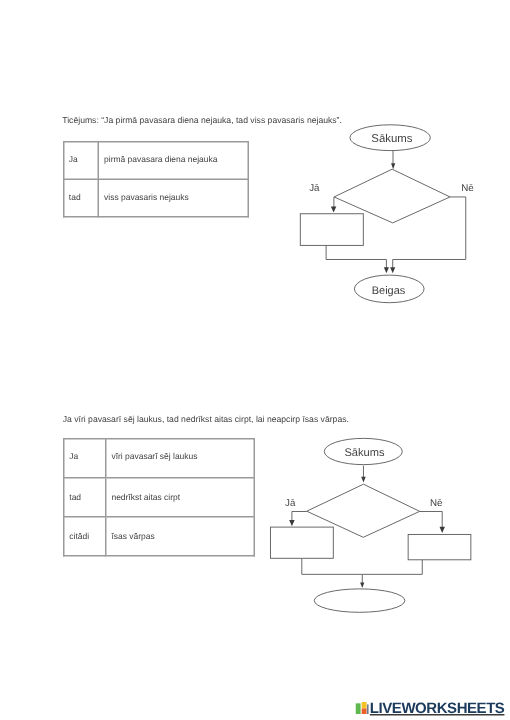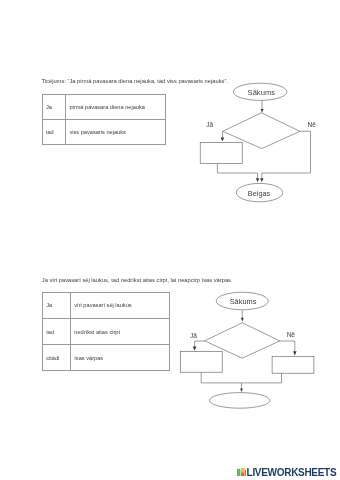--- a/index.html
+++ b/index.html
@@ -12,21 +12,21 @@
 
   .tbl{position:absolute;}
   .tbl table{border-collapse:collapse;width:100%;height:100%;table-layout:fixed;}
   .tbl td{border:0.6px solid #9a9a9a;padding:0 0 0 3.4px;font-size:5.65px;color:#3f3f3f;
           vertical-align:middle;white-space:nowrap;box-sizing:border-box;}
 
   .fc{position:absolute;}
   .fc svg{display:block;overflow:visible;}
   .fc text{font-family:"Liberation Sans",sans-serif;fill:#3f3f3f;}
 
-  .footer{position:absolute;display:flex;align-items:flex-end;}
+  .footer{position:absolute;display:flex;align-items:flex-end;text-decoration:underline;}
   .footer .brand{font-size:10px;font-weight:bold;letter-spacing:-0.3px;
                  color:#1b3a5c;line-height:7.4px;}
 </style>
 </head>
 <body>
 
 <div class="page">
 
   <div class="stmt" style="left:41.5px;top:77.5px;">Ticējums: “Ja pirmā pavasara diena nejauka, tad viss pavasaris nejauks”.</div>
 

